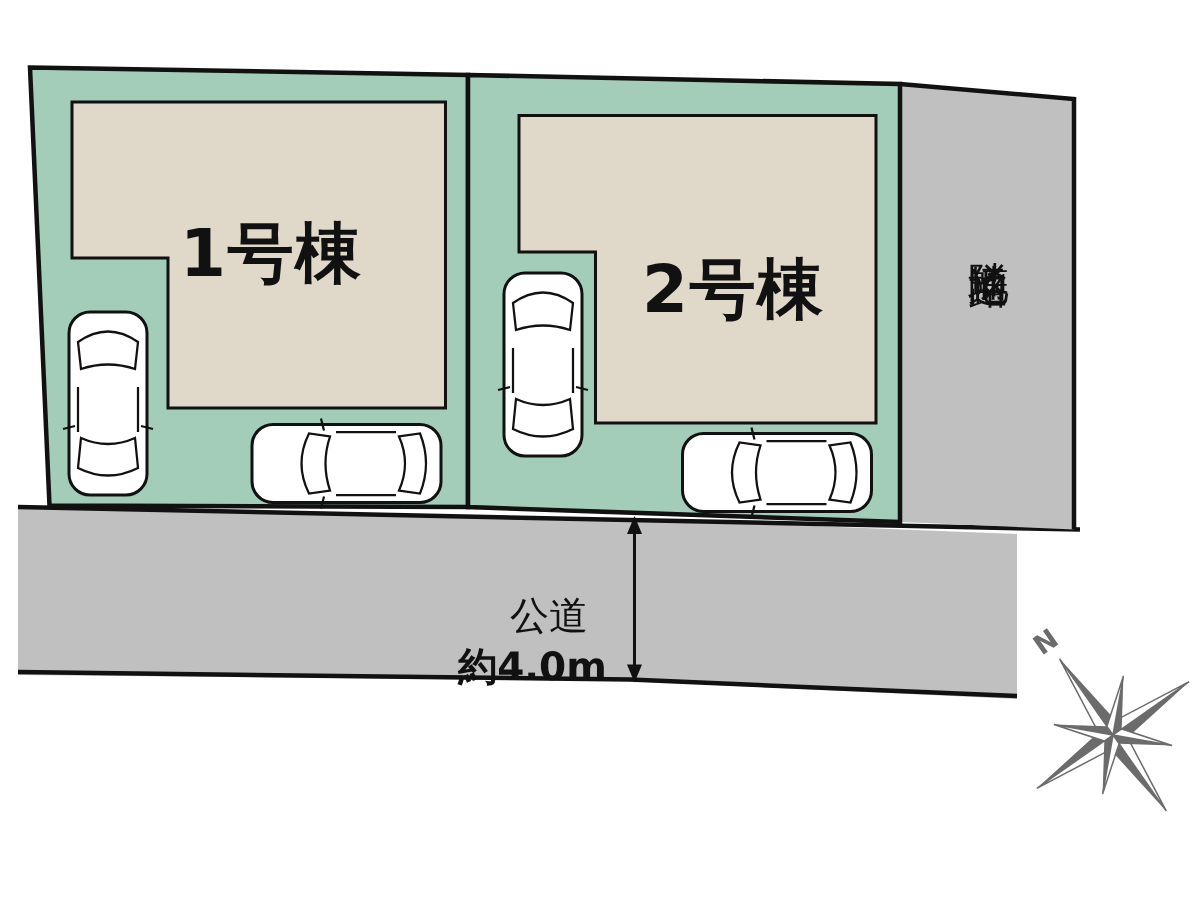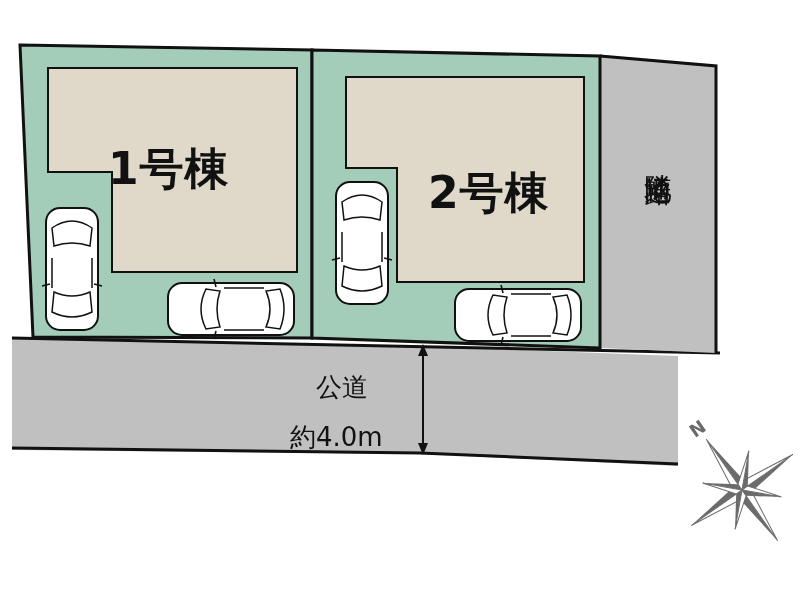--- a/index.html
+++ b/index.html
@@ -1,21 +1,21 @@
 <!DOCTYPE html>
 <html><head>
 <meta charset="utf-8">
 <style>
   html,body{margin:0;padding:0;background:#ffffff;}
   body{width:800px;height:600px;position:relative;overflow:hidden;font-family:"DejaVu Sans","Liberation Sans",sans-serif;}
   svg{position:absolute;left:0;top:0;}
   .lbl{position:absolute;color:#111;font-weight:bold;white-space:nowrap;}
   .lot-label{font-size:44px;letter-spacing:1px;}
   .vert{position:absolute;writing-mode:vertical-rl;font-size:27px;color:#111;letter-spacing:2px;}
-  .road-text{position:absolute;font-size:26px;color:#111;text-align:left;line-height:34px;}
+  .road-text{position:absolute;font-size:26px;color:#111;text-align:center;line-height:34px;margin-top:24px;}
 </style>
 </head>
 <body>
 
 <svg width="800" height="600" viewBox="0 0 800 600">
   <defs>
     <g id="car-v">
       <rect x="0" y="0" width="52" height="122" rx="14" fill="#fff" stroke="#111" stroke-width="2"></rect>
       <path d="M6 20 Q26 6 46 20 L44 38 Q26 32 8 38 Z" fill="#fff" stroke="#111" stroke-width="1.5"></path>
       <path d="M8 84 Q26 92 44 84 L46 104 Q26 114 6 104 Z" fill="#fff" stroke="#111" stroke-width="1.5"></path>
@@ -73,21 +73,21 @@
       <polygon points="0,40 -5,5 0,0" fill="#6b6b6b"></polygon>
       <polygon points="0,40 5,5 0,0" fill="#fff" stroke="#6b6b6b" stroke-width="1"></polygon>
       <polygon points="40,0 5,5 0,0" fill="#6b6b6b"></polygon>
       <polygon points="40,0 5,-5 0,0" fill="#fff" stroke="#6b6b6b" stroke-width="1"></polygon>
       <polygon points="-40,0 -5,-5 0,0" fill="#6b6b6b"></polygon>
       <polygon points="-40,0 -5,5 0,0" fill="#fff" stroke="#6b6b6b" stroke-width="1"></polygon>
     </g>
   </g>
 </svg>
 
-<div class="lbl lot-label" style="left:108px;top:140px;">1号棟</div>
+<div class="lbl lot-label" style="left:120px;top:140px;">1号棟</div>
 <div class="lbl lot-label" style="left:428px;top:164px;">2号棟</div>
 
 <div class="vert" style="left:640px;top:152px;">隣地通路</div>
 
 <div class="road-text" style="left:316px;top:370px;width:100px;">公道</div>
-<div class="road-text" style="left:290px;top:420px;width:130px;">約4.0m</div>
+<div class="road-text" style="left:290px;top:404px;width:130px;font-weight:bold;">約4.0m</div>
 
 <div style="position:absolute;left:690px;top:418px;font-size:18px;font-weight:bold;color:#6b6b6b;transform:rotate(-35deg);">N</div>
 
 </body></html>

